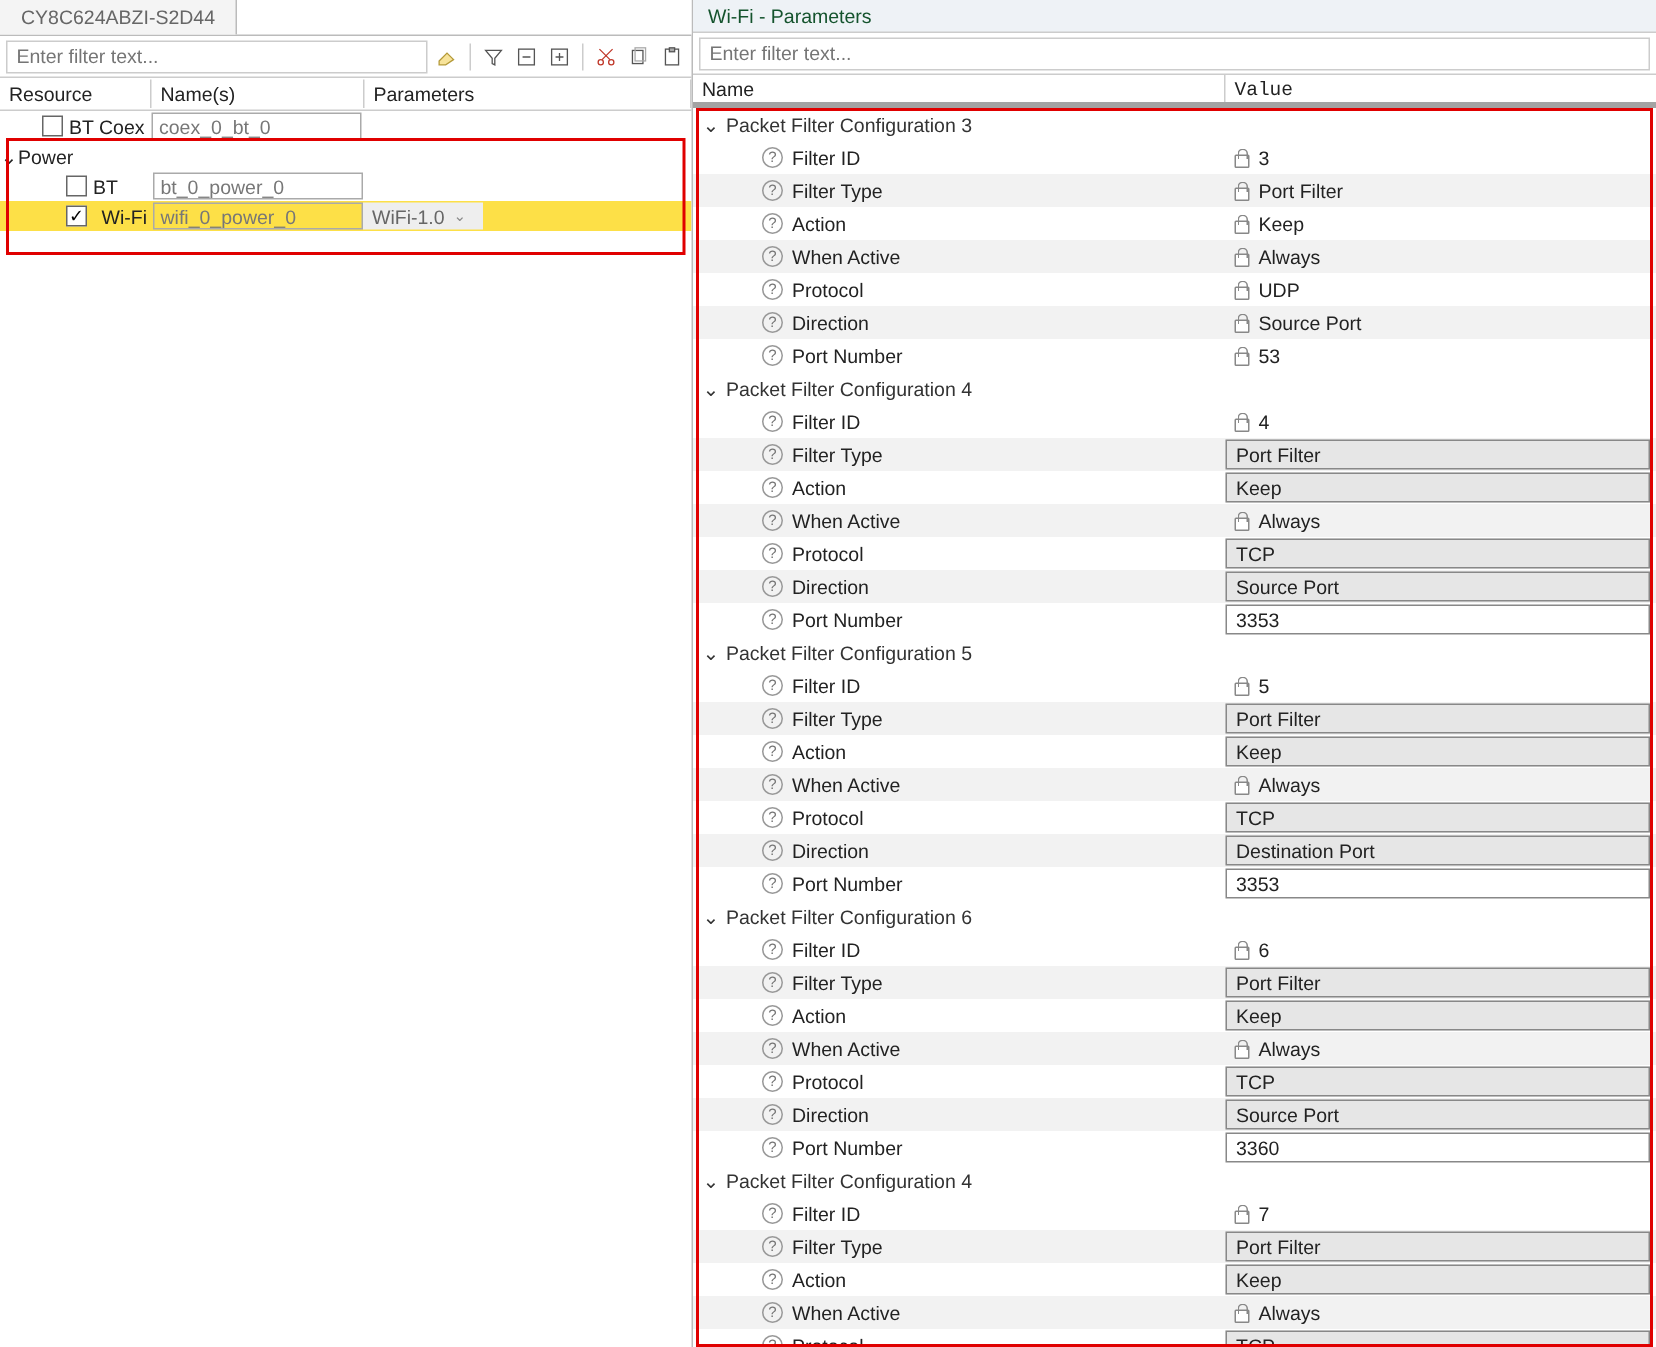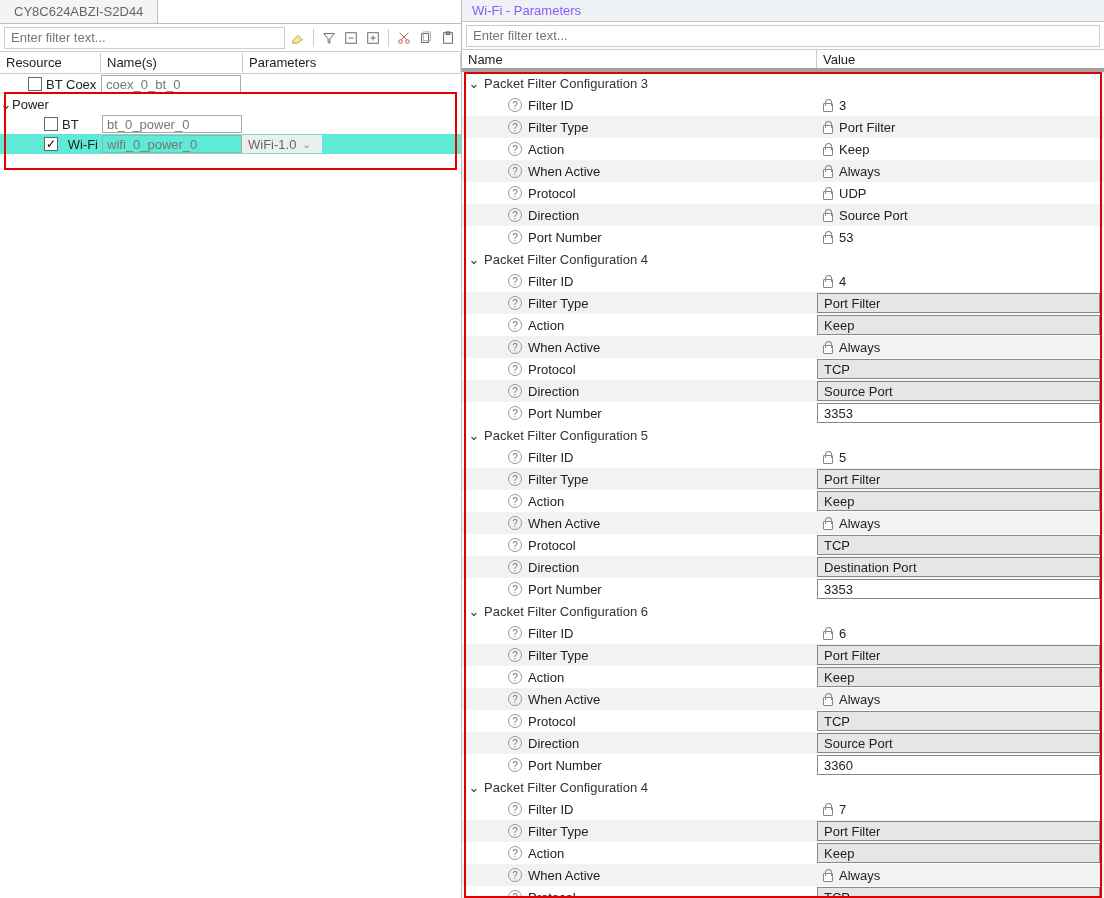--- a/index.html
+++ b/index.html
@@ -4,50 +4,50 @@
 <style>
   * { box-sizing: border-box; }
   html, body { margin:0; padding:0; height:100%; font-family: "Segoe UI", Arial, sans-serif; font-size:13px; color:#222; background:#fff;}
   .app { display:flex; width:1104px; height:898px; }
   .left-pane { width:462px; border-right:1px solid #bbb; display:flex; flex-direction:column; }
   .right-pane { flex:1; display:flex; flex-direction:column; min-width:0;}
   .tabs { display:flex; background:#fff; border-bottom:1px solid #bbb; height:24px;}
   .tab { padding:2px 14px; border-right:1px solid #bbb; color:#666; line-height:20px; cursor:pointer;}
   .tab.selected { background:#fff; border-bottom:2px solid #fff; color:#000; position:relative; top:1px; border-top:1px solid #bbb;}
   .tab.inactive { background:#f4f4f4;}
-  .panel-title { background:#eef2f6; border-bottom:1px solid #ccc; padding:3px 10px; color:#8b5cf6; height:22px; line-height:16px;}
+  .panel-title { background:#eef2f6; border-bottom:1px solid #ccc; padding:3px 10px; color:#14532d; height:22px; line-height:16px;}
   .filter-bar { display:flex; align-items:center; border-bottom:1px solid #ccc; height:28px; padding:0 4px; gap:4px;}
   .filter-input { flex:1; border:1px solid #ccc; height:22px; padding:2px 6px; color:#888; font-family:inherit; font-size:13px;}
   .tool-icon { width:18px; height:18px; display:inline-flex; align-items:center; justify-content:center; color:#555; cursor:pointer; font-size:12px;}
   .tool-sep { width:1px; height:18px; background:#ccc; margin:0 2px;}
   
   .left-header { display:flex; border-bottom:1px solid #ccc; height:22px; align-items:center;}
   .left-header .hcell { border-right:1px solid #ccc; padding:2px 6px; color:#222;}
   .hcell.resource { width:101px;}
   .hcell.names { width:142px;}
   .hcell.pers { flex:1;}
   .left-tree { flex:1; overflow:hidden; position:relative; }
   .redbox-left { position:absolute; top:18px; left:4px; right:4px; height:78px; border:2px solid #e00000; pointer-events:none;}
   .rowl { display:flex; align-items:center; height:20px;}
   .indent2 { width:28px;}
   .indent3 { width:44px;}
   .chev { width:12px; display:inline-flex; justify-content:center; cursor:pointer;}
   .chk { width:14px; height:14px; border:1px solid #666; margin-right:4px; display:inline-flex; align-items:center; justify-content:center; background:#fff;}
   .chk.checked::after { content:"✓"; font-size:12px; line-height:12px; color:#000;}
-  .rowl.sel { background:#5eead4;}
+  .rowl.sel { background:#fde047;}
   .resource-lbl { display:inline-block;}
   .name-cell { border:1px solid #aaa; height:18px; padding:0 4px; color:#777; display:inline-flex; align-items:center; overflow:hidden;}
   .pers-cell { height:18px; display:inline-flex; align-items:center; padding:0 6px; color:#666; gap:6px;}
   .pers-cell.dis { background:#eee;}
   .chevd { color:#888; font-size:10px;}
   
   .right-header { display:flex; border-bottom:4px solid #a3a3a3; height:22px;}
   .right-header .hcell { padding:2px 6px;}
   .hcell.nm { width:355px; border-right:1px solid #ccc;}
-  .hcell.vl { flex:1;}
+  .hcell.vl { flex:1;font-family:Liberation Mono, monospace;}
   .param-body { flex:1; position:relative; overflow:hidden;}
   .redbox-right { position:absolute; inset:0 2px 0 2px; border:2px solid #e00000; pointer-events:none;}
   .prow { display:flex; height:22px; align-items:center;}
   .prow.odd { background:#fff;} .prow.even { background:#f2f2f2;}
   .pname { width:355px; display:flex; align-items:center; padding-right:4px; overflow:hidden; white-space:nowrap;}
   .pval { flex:1; display:flex; align-items:center; gap:6px; padding-left:4px;}
   .pval.inputlike { border:1px solid #888; height:20px; margin:1px 4px 1px 0; background:#e6e6e6;}
   .pval.inputlike.white { background:#fff;}
   .lock { width:12px; height:12px; display:inline-block; position:relative;}
   .lock::before { content:""; position:absolute; left:2px; top:4px; width:8px; height:7px; border:1px solid #888; border-radius:1px; background:#fff;}

